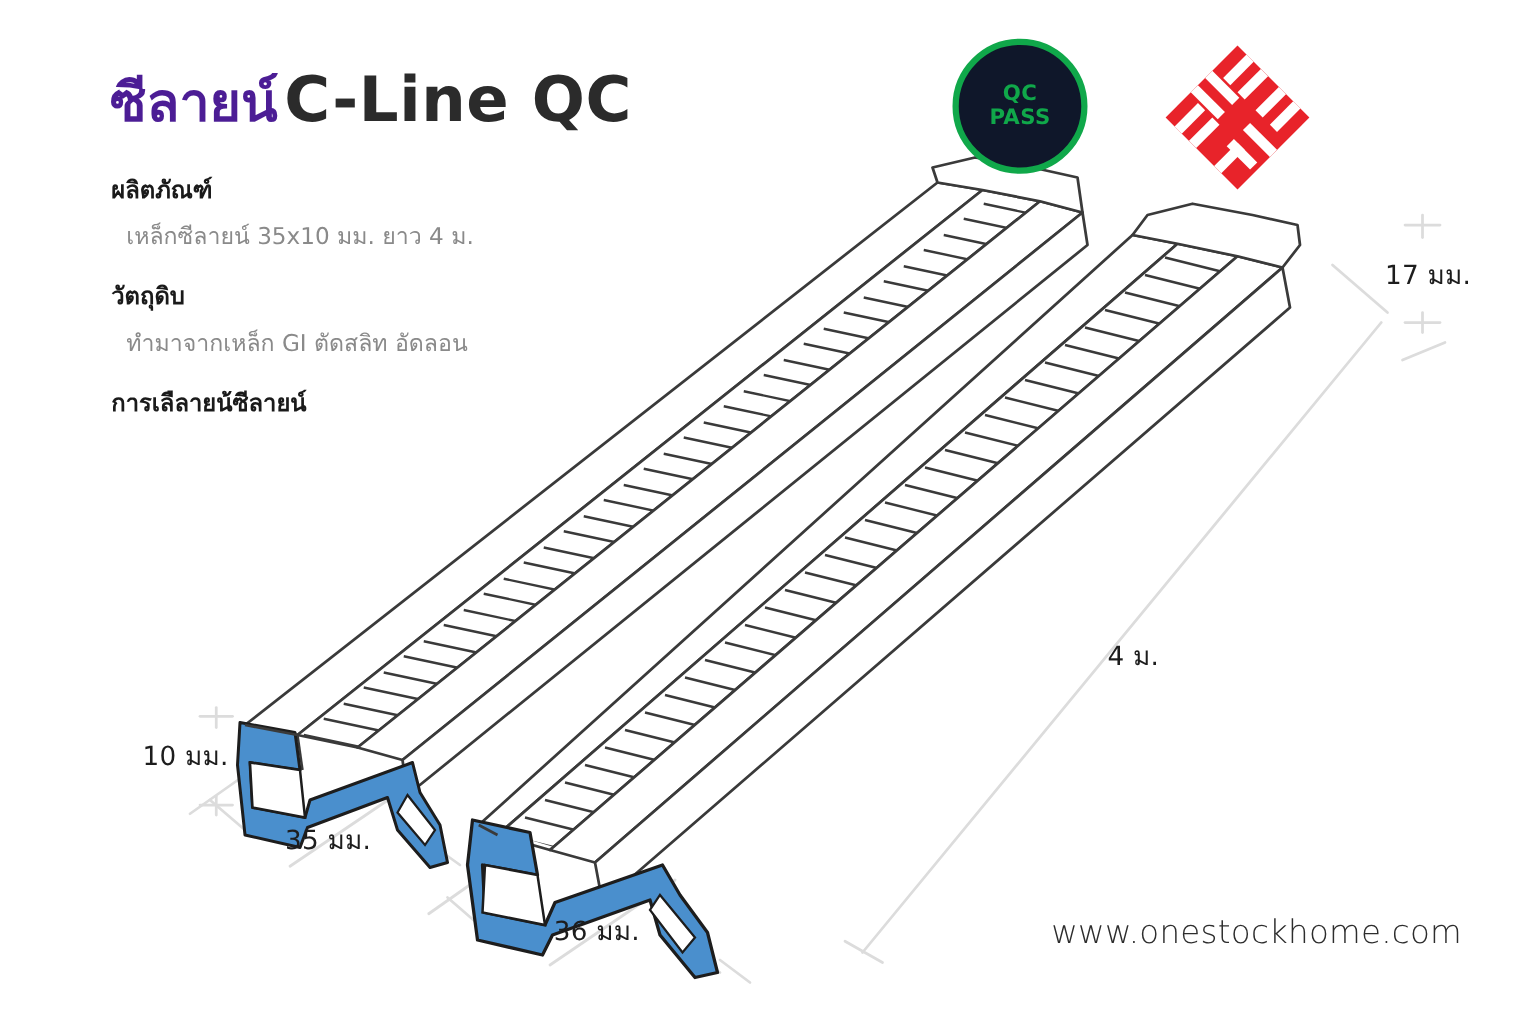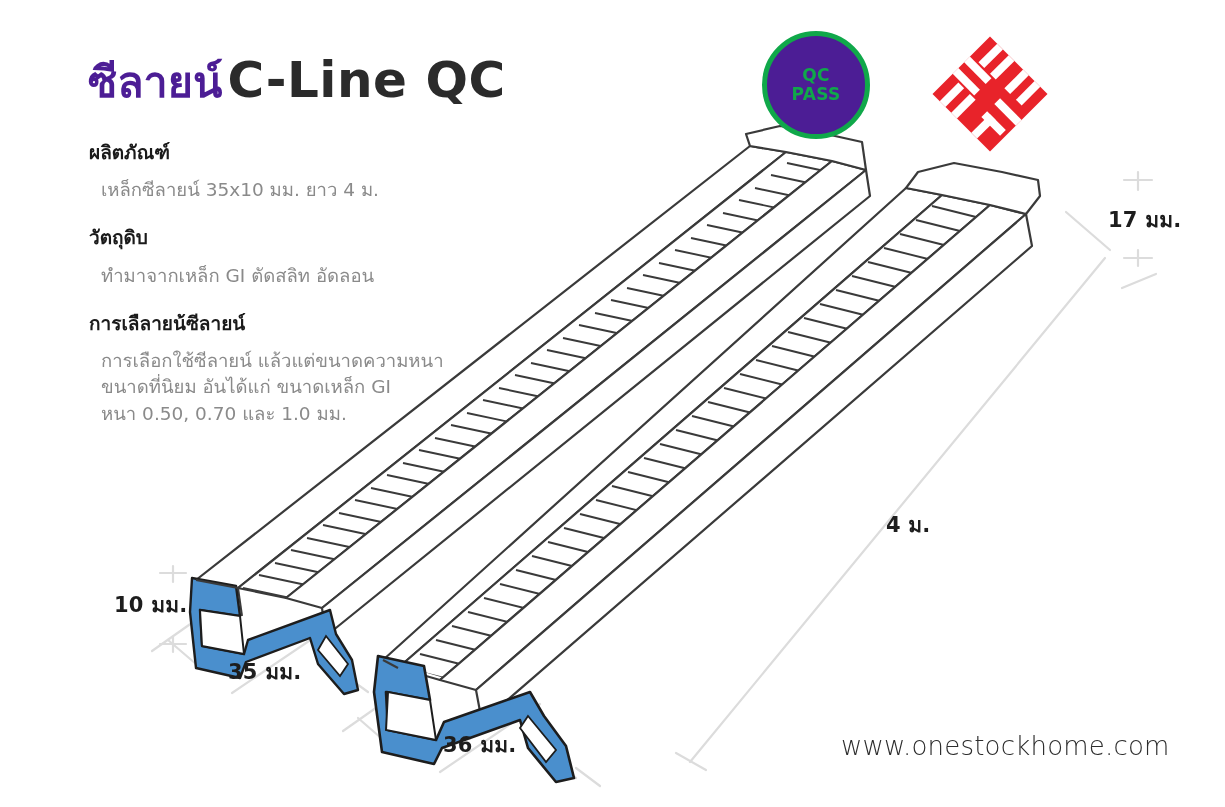--- a/index.html
+++ b/index.html
@@ -87,21 +87,21 @@
     top: 31px;
     width: 108px;
     height: 108px;
     border: 5px solid #10a84a;
     border-radius: 50%;
     box-sizing: border-box;
     display: flex;
     flex-direction: column;
     align-items: center;
     justify-content: center;
-    background: #4c1d95;
+    background: #0f172a;
   }
   .qc-line {
     font-size: 17px;
     font-weight: 700;
     color: #10a84a;
     line-height: 1.14;
     letter-spacing: 0.3px;
   }
 
   
@@ -110,21 +110,21 @@
     left: 929px;
     top: 33px;
     width: 122px;
     height: 122px;
   }
 
   
   .dim-label {
     position: absolute;
     font-size: 21px;
-    font-weight: 700;
+    font-weight: 400;
     color: #1d1d1d;
     white-space: nowrap;
     letter-spacing: 0.2px;
   }
   #dim-thickness { left: 1108px; top: 203px; }
   #dim-length    { left: 886px;  top: 508px; }
   #dim-height    { left: 114px;  top: 588px; }
   #dim-width     { left: 228px;  top: 655px; }
   #dim-width2    { left: 443px;  top: 728px; text-align: center; }
 
@@ -313,23 +313,20 @@
       <p class="info-body">เหล็กซีลายน์ 35x10 มม. ยาว 4 ม.</p>
     </div>
 
     <div class="info-section">
       <p class="info-heading">วัตถุดิบ</p>
       <p class="info-body">ทำมาจากเหล็ก GI ตัดสลิท อัดลอน</p>
     </div>
 
     <div class="info-section">
       <p class="info-heading">การเลืลายน้ซีลายน์</p>
-      <p class="info-body">การเลือกใช้ซีลายน์ แล้วแต่ขนาดความหนา
-ขนาดที่นิยม อันได้แก่ ขนาดเหล็ก GI
-หนา 0.50, 0.70 และ 1.0 มม.</p>
     </div>
 
   </div>
 
   <div class="qc-badge">
     <span class="qc-line">QC</span>
     <span class="qc-line">PASS</span>
   </div>
 
   <svg class="brand-logo" viewBox="0 0 120 120">

